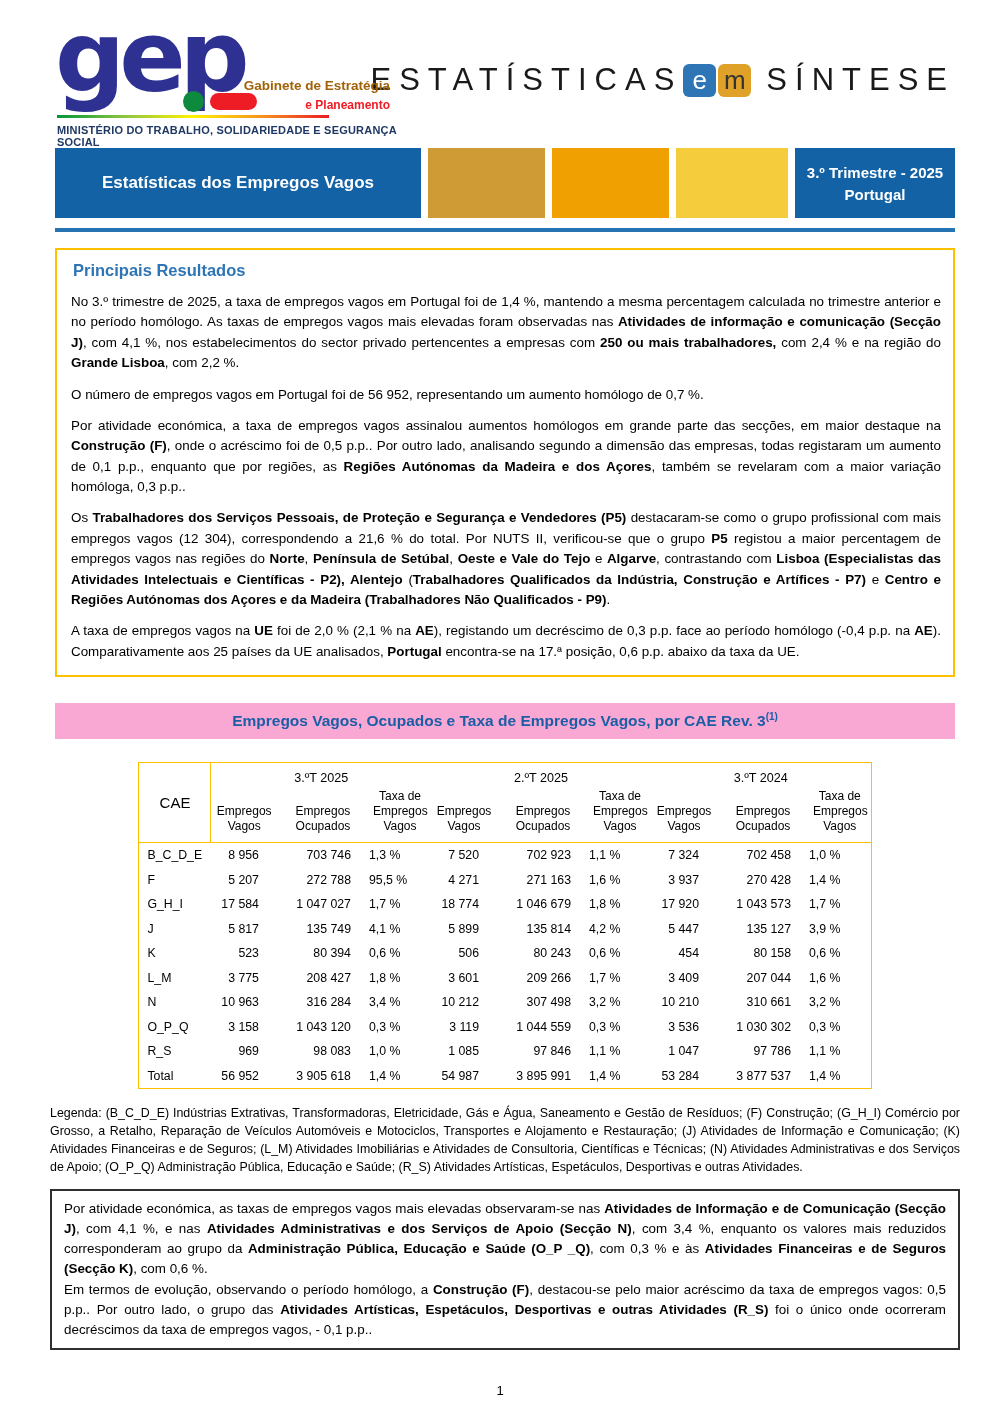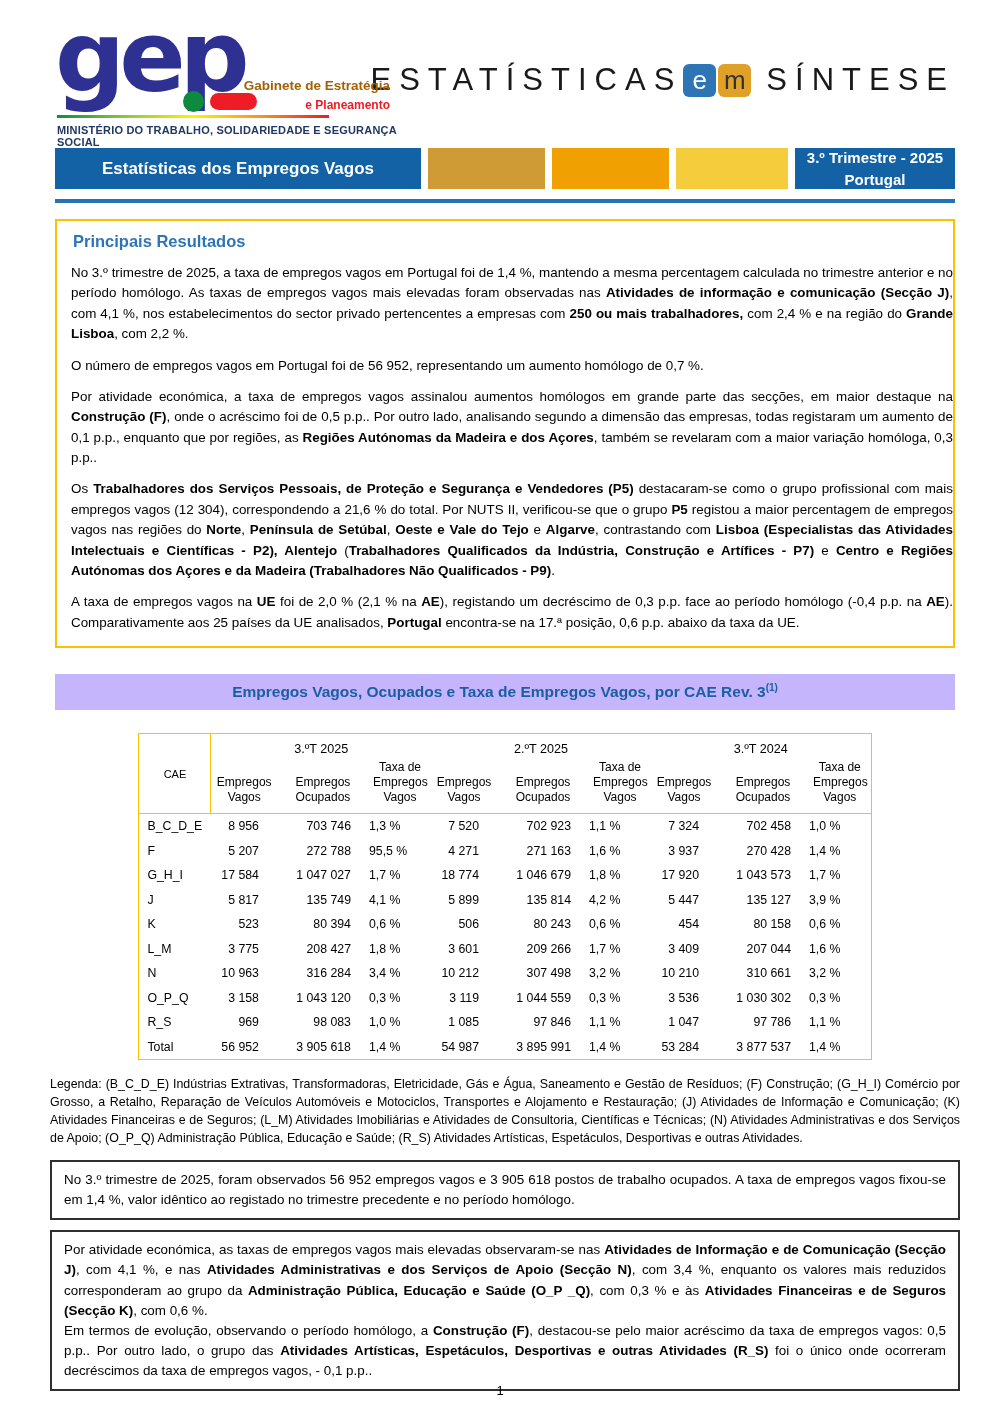--- a/index.html
+++ b/index.html
@@ -61,62 +61,62 @@
     display: inline-flex; align-items: center; justify-content: center;
     width: 33px; height: 33px; border-radius: 6px;
     font-size: 26px; letter-spacing: 0; margin: 0 1px;
   }
   .mh-e { background: #2E75B6; color: #ffffff; }
   .mh-m { background: #DFA128; color: #333333; }
   .mh-sintese { margin-left: 14px; }
   
   .title-bar {
     display: flex; gap: 7px;
-    margin: 6px 45px 0 55px; height: 41px;
+    margin: 6px 45px 0 55px; height: 70px;
   }
   .tb-left {
     width: 366px; background: #1362A5; color: #fff;
     display: flex; align-items: center; justify-content: center;
     font-size: 17px; font-weight: bold;
   }
   .tb-b1 { width: 117px; background: #CF9B35; }
   .tb-b2 { width: 117px; background: #F0A000; }
   .tb-b3 { width: 112px; background: #F5CD3C; }
   .tb-right {
     flex: 1; background: #1362A5; color: #fff;
     display: flex; flex-direction: column; align-items: center; justify-content: center;
     gap: 5px; font-size: 15px; font-weight: bold;
   }
   .blue-rule { margin: 10px 45px 0 55px; height: 4px; background: #2573B3; }
   
   .main { padding: 0 45px 0 55px; }
   .principais {
     margin-top: 16px; border: 2px solid #FFC000;
-    padding: 8px 0 13px 14px;
+    padding: 8px 12px 13px 14px;
   }
   .principais h2 { color: #2E75B6; font-size: 16.5px; font-weight: bold; margin: 3px 0 12px 2px; }
   .principais p {
     font-size: 13.4px; line-height: 1.52; text-align: justify; margin: 0 0 11px 0;
   }
   .principais p:last-child { margin-bottom: 0; }
   .b { font-weight: bold; }
   .banner {
-    margin-top: 26px; background: #c4b5fd; padding: 8px 0 9px;
+    margin-top: 26px; background: #f9a8d4; padding: 8px 0 9px;
     text-align: center; color: #1B5EA6; font-weight: bold; font-size: 15.5px;
   }
   .banner sup { font-size: 10px; }
   
   .cae-table {
     border-collapse: collapse; table-layout: fixed;
     width: 732px; margin: 23px auto 0; font-size: 12.3px;
     border: 1.5px solid #FFC000;
   }
   .cae-table th { font-weight: normal; }
   .cae-table thead { border-bottom: 1.5px solid #FFC000; }
-  .cae-table .corner { border-right: 1.5px solid #FFC000; text-align: center; font-size: 11px; }
+  .cae-table .corner { border-right: 1.5px solid #FFC000; text-align: center; font-size: 15px; }
   .cae-table .group { padding: 8px 0 2px; text-align: center; font-size: 12.6px; }
   .cae-table .sub { padding: 2px 4px 8px; font-size: 12px; line-height: 1.25; text-align: center; vertical-align: bottom; }
   .cae-table tbody td { padding: 5px 0 5.5px; }
   .cae-table td.c-label { text-align: left; padding-left: 8px; }
   .cae-table td.c-num { text-align: right; padding-right: 18px; }
   .cae-table td.c-taxa { text-align: left; padding-right: 10px; }
   
   .legend {
     margin: 16px 0 0 -5px; width: 910px;
     font-size: 12.4px; line-height: 1.45; text-align: justify;
@@ -335,23 +335,20 @@
             <td class="c-num">53 284</td>
             <td class="c-num">3 877 537</td>
             <td class="c-taxa">1,4 %</td>
           </tr>
         </tbody>
     </table>
 
     <p class="legend">Legenda: (B_C_D_E) Indústrias Extrativas, Transformadoras, Eletricidade, Gás e Água, Saneamento e Gestão de Resíduos; (F) Construção; (G_H_I) Comércio por Grosso, a Retalho, Reparação de Veículos Automóveis e Motociclos, Transportes e Alojamento e Restauração; (J) Atividades de Informação e Comunicação; (K) Atividades Financeiras e de Seguros; (L_M) Atividades Imobiliárias e Atividades de Consultoria, Científicas e Técnicas; (N) Atividades Administrativas e dos Serviços de Apoio; (O_P_Q) Administração Pública, Educação e Saúde; (R_S) Atividades Artísticas, Espetáculos, Desportivas e outras Atividades.</p>
 
     <div class="note-box">
-      <p>No 3.º trimestre de 2025, foram observados 56 952 empregos vagos e 3 905 618 postos de trabalho ocupados. A taxa de empregos vagos fixou-se em 1,4 %, valor idêntico ao registado no trimestre precedente e no período homólogo.</p>
-    </div>
-    <div class="note-box">
       <p><span>Por atividade económica, as taxas de empregos vagos mais elevadas observaram-se nas </span><span class="b">Atividades de Informação e de Comunicação (Secção J)</span><span>, com 4,1 %, e nas </span><span class="b">Atividades Administrativas e dos Serviços de Apoio (Secção N)</span><span>, com 3,4 %, enquanto os valores mais reduzidos corresponderam ao grupo da </span><span class="b">Administração Pública, Educação e Saúde (O_P _Q)</span><span>, com 0,3 % e às </span><span class="b">Atividades Financeiras e de Seguros (Secção K)</span><span>, com 0,6 %.</span></p>
       <p><span>Em termos de evolução, observando o período homólogo, a </span><span class="b">Construção (F)</span><span>, destacou-se pelo maior acréscimo da taxa de empregos vagos: 0,5 p.p.. Por outro lado, o grupo das </span><span class="b">Atividades Artísticas, Espetáculos, Desportivas e outras Atividades (R_S)</span><span> foi o único onde ocorreram decréscimos da taxa de empregos vagos, - 0,1 p.p..</span></p>
     </div>
 
   </div>
 
   <div class="footer-page">1</div>
 </div>
 
 </body></html>

